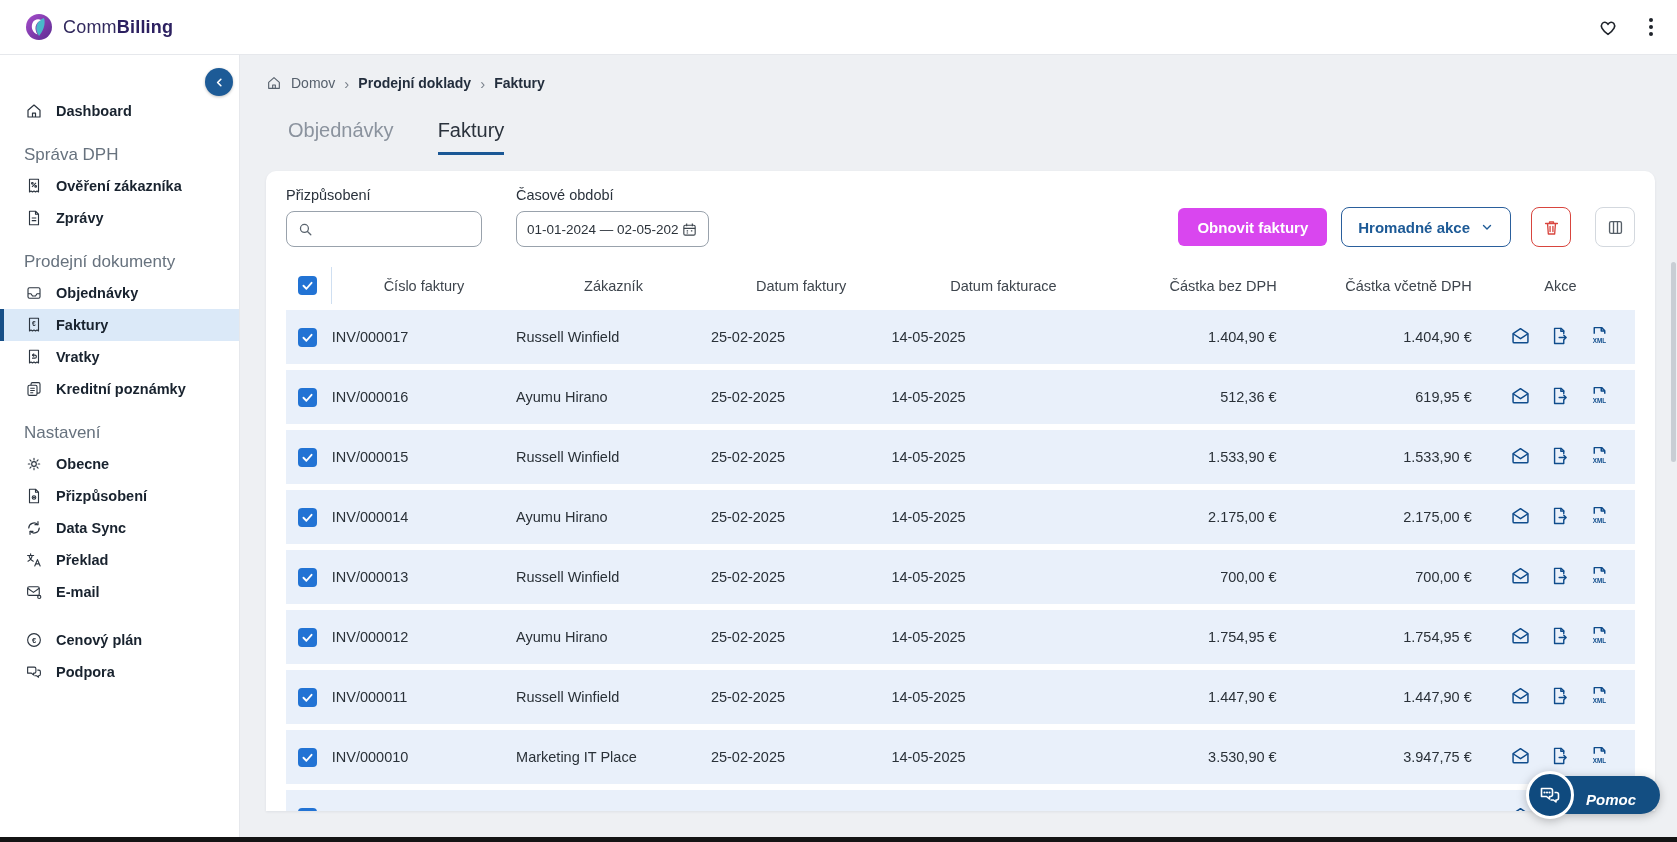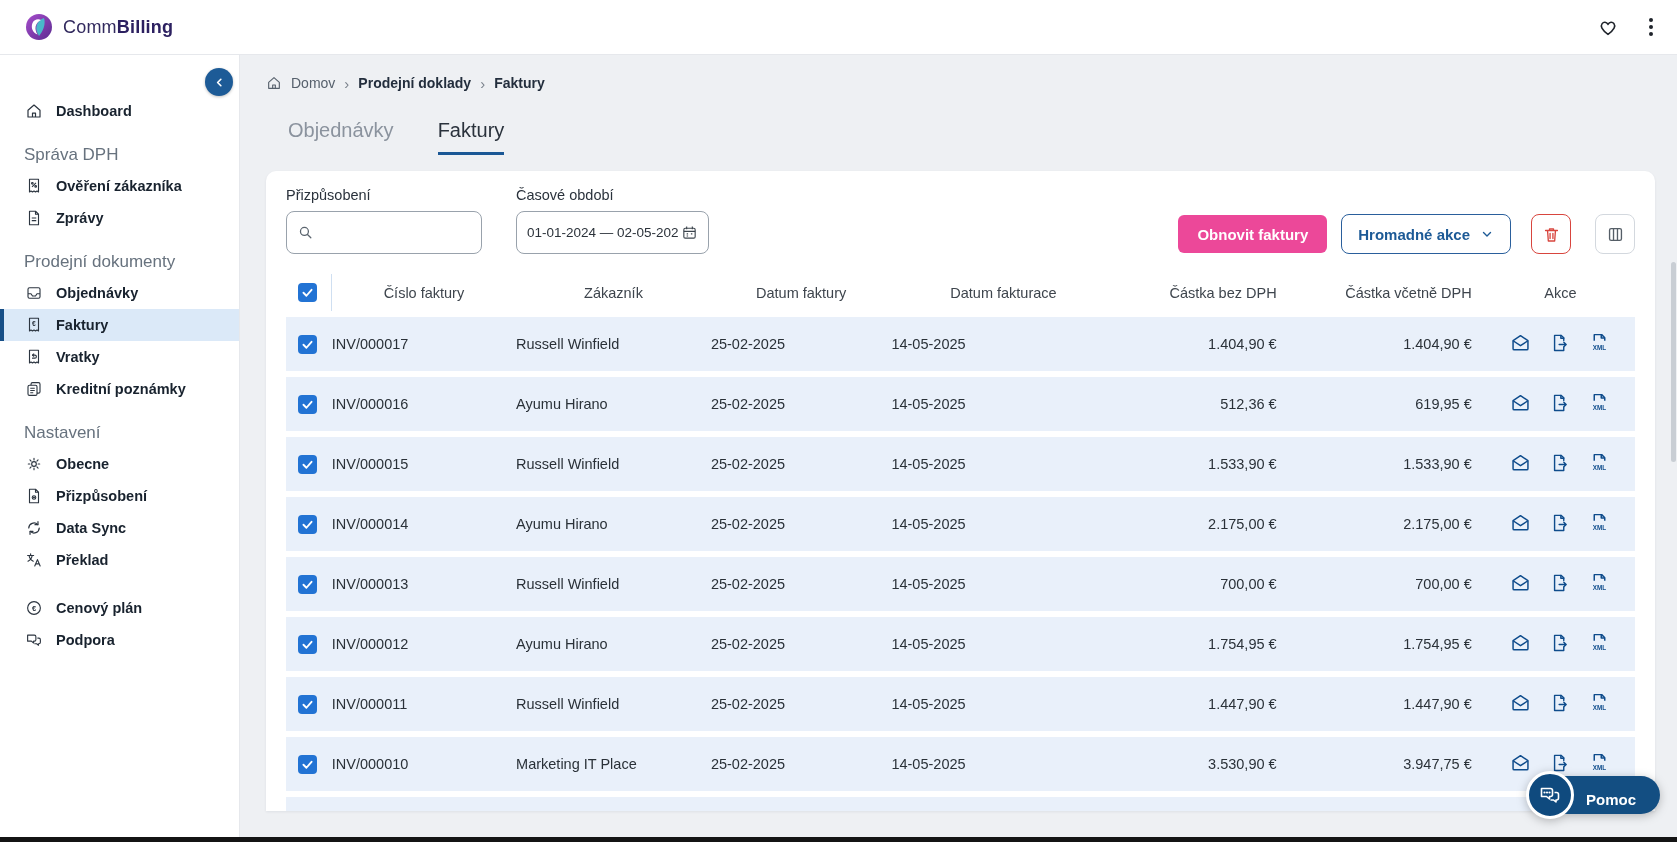--- a/index.html
+++ b/index.html
@@ -33,26 +33,26 @@
 
   .tabs { display:flex; gap:44px; margin:28px 0 0 22px; }
   .tab { font-size:20px; color:#8b939e; padding-bottom:10px; cursor:pointer; border-bottom:3px solid transparent; }
   .tab.active { color:#2a323c; border-bottom-color:#1a5795; }
 
   .card { margin-top:16px; background:#fff; border-radius:10px 10px 0 0; box-shadow:0 1px 3px rgba(20,30,50,.07); padding:16px 20px 0 20px; height:640px; overflow:hidden; }
 
   .filter-row { display:flex; align-items:flex-end; }
   .field-group { margin-right:34px; }
   .field-label { font-size:14.5px; color:#2a323c; margin-bottom:8px; }
-  .input-box { width:196px; height:43px; border:1px solid #99a2ac; border-radius:8px; display:flex; align-items:center; padding:0 10px; background:#fff; color:#2b323a; }
+  .input-box { width:196px; height:36px; border:1px solid #99a2ac; border-radius:8px; display:flex; align-items:center; padding:0 10px; background:#fff; color:#2b323a; }
   .input-box input { border:none; outline:none; flex:1; font-size:13.5px; min-width:0; font-family:inherit; }
   .date-box { width:193px; justify-content:space-between; font-size:13.5px; white-space:nowrap; cursor:pointer; }
   .date-text { overflow:hidden; }
   .toolbar-right { margin-left:auto; display:flex; align-items:center; gap:14px; }
-  .btn-primary { background:#ec4899; color:#fff; font-weight:700; font-size:15px; border:none; border-radius:6px; padding:0 19px; height:38px; cursor:pointer; font-family:inherit; }
+  .btn-primary { background:#d946ef; color:#fff; font-weight:700; font-size:15px; border:none; border-radius:6px; padding:0 19px; height:38px; cursor:pointer; font-family:inherit; }
   .btn-outline-blue { background:#fff; color:#1d5a96; font-weight:700; font-size:15px; border:1.5px solid #2a5f9c; border-radius:8px; padding:0 16px; height:40px; display:flex; align-items:center; gap:10px; cursor:pointer; font-family:inherit; }
   .btn-square { width:40px; height:40px; border-radius:8px; background:#fff; display:flex; align-items:center; justify-content:center; cursor:pointer; }
   .btn-trash { border:1.5px solid #d8453e; color:#d8453e; margin-left:6px; }
   .btn-cols { border:1px solid #d3d8de; color:#555e67; margin-left:10px; }
 
   
   table { width:100%; border-collapse:separate; border-spacing:0 6px; margin-top:14px; }
   thead th { font-size:14.5px; color:#3e454d; font-weight:500; text-align:center; padding:9px 0; white-space:nowrap; }
   th.col-check { width:46px; border-right:1px solid #cfdff1; }
   th.num, td.num { text-align:right; }
@@ -64,21 +64,21 @@
   .col-net { width:176px; padding-right:14px !important; } .col-gross { width:196px; padding-right:14px !important; }
   .col-actions { width:150px; }
   .cbx { width:19px; height:19px; border-radius:4px; background:#2273d4; display:flex; align-items:center; justify-content:center; cursor:pointer; }
   .cbx svg { display:block; }
   .act-group { display:inline-flex; gap:19px; align-items:center; }
   .act { background:none; border:none; color:#0f4c8c; cursor:pointer; display:inline-flex; padding:0; }
 
   
   .help-fab { position:fixed; right:17px; bottom:23px; display:flex; align-items:center; z-index:40; filter:drop-shadow(0 2px 5px rgba(0,0,0,.25)); }
   .help-circle { width:48px; height:48px; border-radius:50%; background:#0f4a7e; border:3px solid #fff; display:flex; align-items:center; justify-content:center; color:#fff; z-index:2; }
-  .help-pill { margin-left:-26px; background:#134e82; color:#fff; font-weight:700; font-size:15px; height:38px; border-radius:19px; display:flex; align-items:center; padding:8px 24px 0 38px; }
+  .help-pill { margin-left:-26px; background:#134e82; color:#fff; font-weight:700; font-size:15px; height:38px; border-radius:19px; display:flex; align-items:center; padding:8px 24px 0 38px;font-style:italic; }
 
   .bottom-edge { position:fixed; left:0; right:0; bottom:0; height:5px; background:#141414; z-index:50; }
   .scroll-thumb { position:fixed; right:1px; top:262px; width:5px; height:200px; border-radius:3px; background:#c9ced4; z-index:35; }
 
   svg { flex-shrink:0; }
 </style>
 </head>
 <body>
 
 <header class="topbar">
@@ -226,20 +226,30 @@
   </div>
   <div class="side-item">
     <span class="sicon">
       <svg width="18" height="18" viewBox="0 0 24 24" fill="none" stroke="currentColor" stroke-width="1.5" stroke-linecap="round" stroke-linejoin="round">
           <path d="M3.5 6 h8 M7.5 3.8 V6 M5.5 6 c.2 3 2.2 5.8 5.5 7.6 M9.5 6 c-.2 3 -2.2 5.8 -5.5 7.6"></path>
           <path d="M13 20 l3.6 -8.5 L20.2 20 M14.3 17.2 h4.6"></path>
         </svg>
     </span>
     <span>Překlad</span>
   </div>
+  <div class="side-item">
+    <span class="sicon">
+      <svg width="18" height="18" viewBox="0 0 24 24" fill="none" stroke="currentColor" stroke-width="1.5" stroke-linejoin="round">
+          <rect x="3.5" y="5" width="15.5" height="11.5" rx="2"></rect>
+          <path d="M3.5 7 l7.75 5.5 L19 7"></path>
+          <circle cx="19" cy="18.6" r="2.1"></circle>
+        </svg>
+    </span>
+    <span>E-mail</span>
+  </div>
 
   <div class="side-gap"></div>
   <div class="side-item">
     <span class="sicon">
       <svg width="18" height="18" viewBox="0 0 24 24" fill="none" stroke="currentColor" stroke-width="1.5">
           <circle cx="12" cy="12" r="8.5"></circle>
           <text x="12" y="15.6" font-size="10" text-anchor="middle" fill="currentColor" stroke="none">€</text>
         </svg>
     </span>
     <span>Cenový plán</span>

